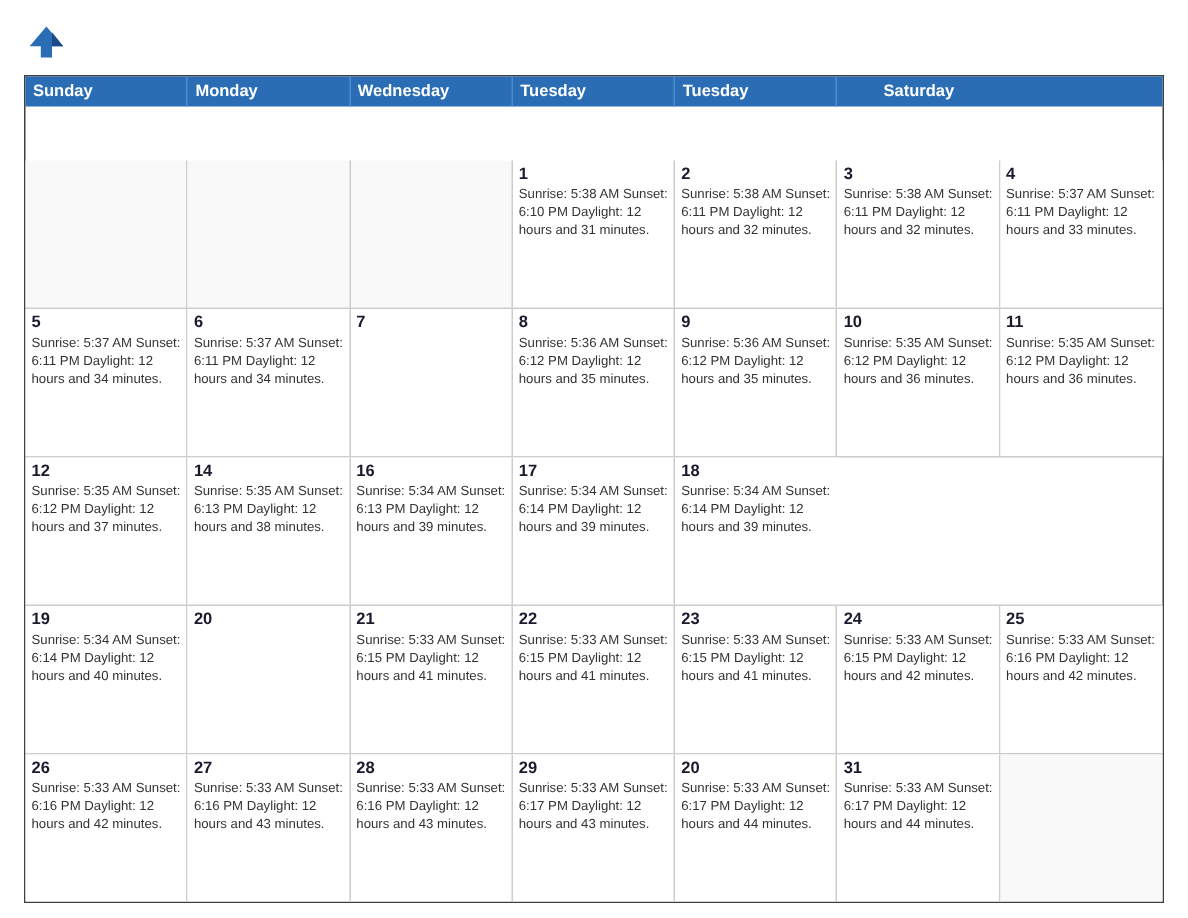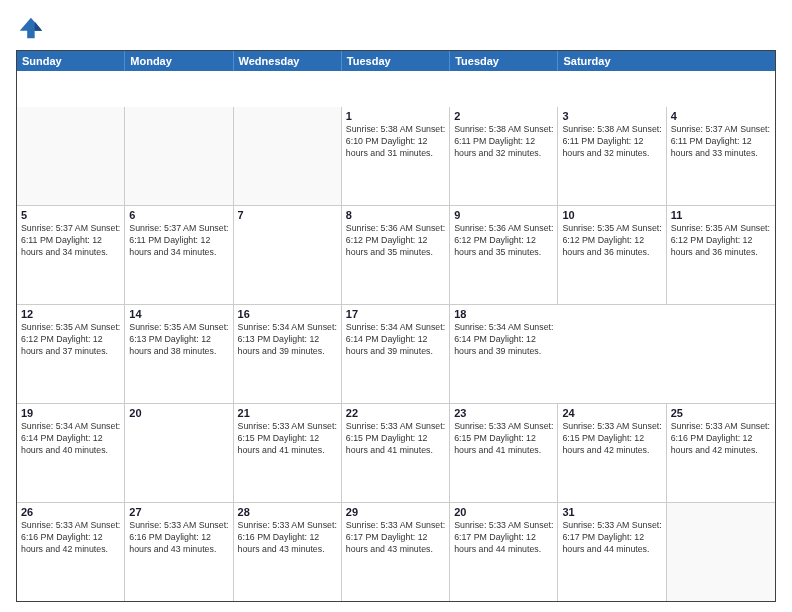--- a/index.html
+++ b/index.html
@@ -68,21 +68,21 @@
       background: #2a6db5;
     }
     .cal-header-cell {
       color: #fff;
       font-size: 11px;
       font-weight: bold;
       padding: 4px 5px;
       text-align: left;
       border-right: 1px solid #4a8dd0;
     }
-    .cal-header-cell:last-child { border-right: none; }
+    .cal-header-cell:last-child { border-right: none; text-align: center; }
     .cal-body {
       display: flex;
       flex-direction: column;
       flex: 1;
     }
     .cal-row {
       display: grid;
       grid-template-columns: repeat(7, 1fr);
       flex: 1;
       border-top: 1px solid #ccc;

